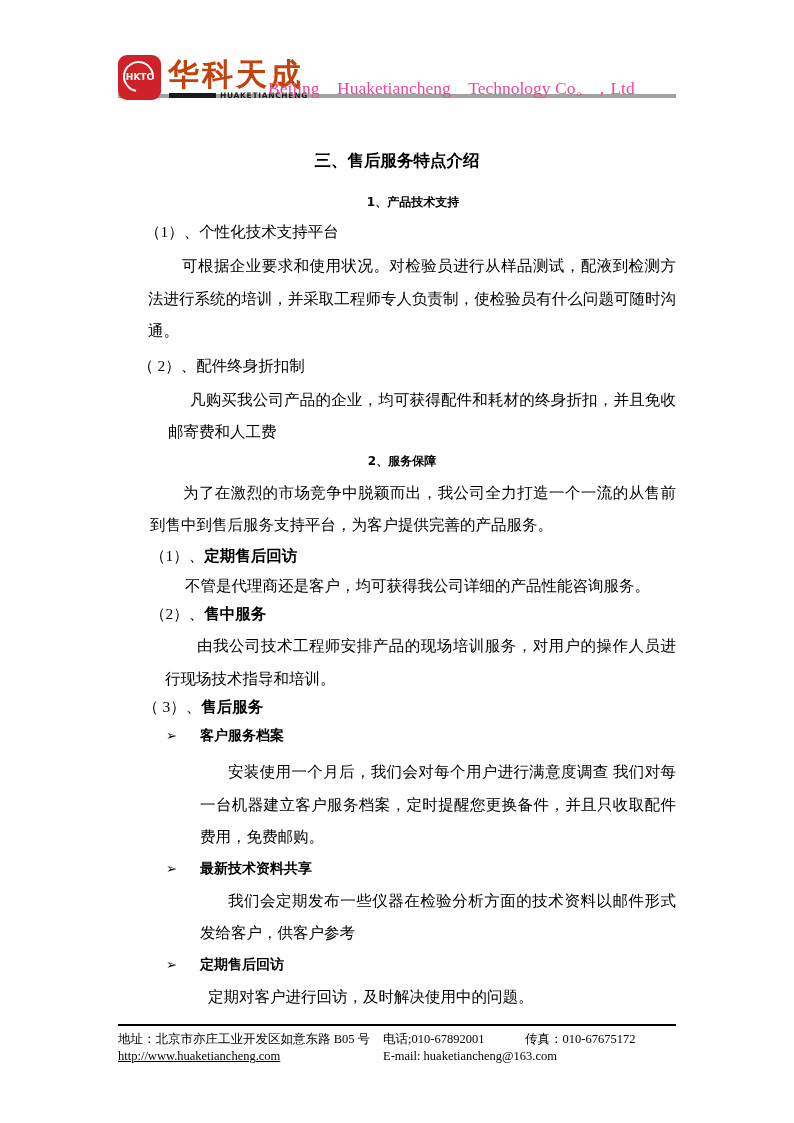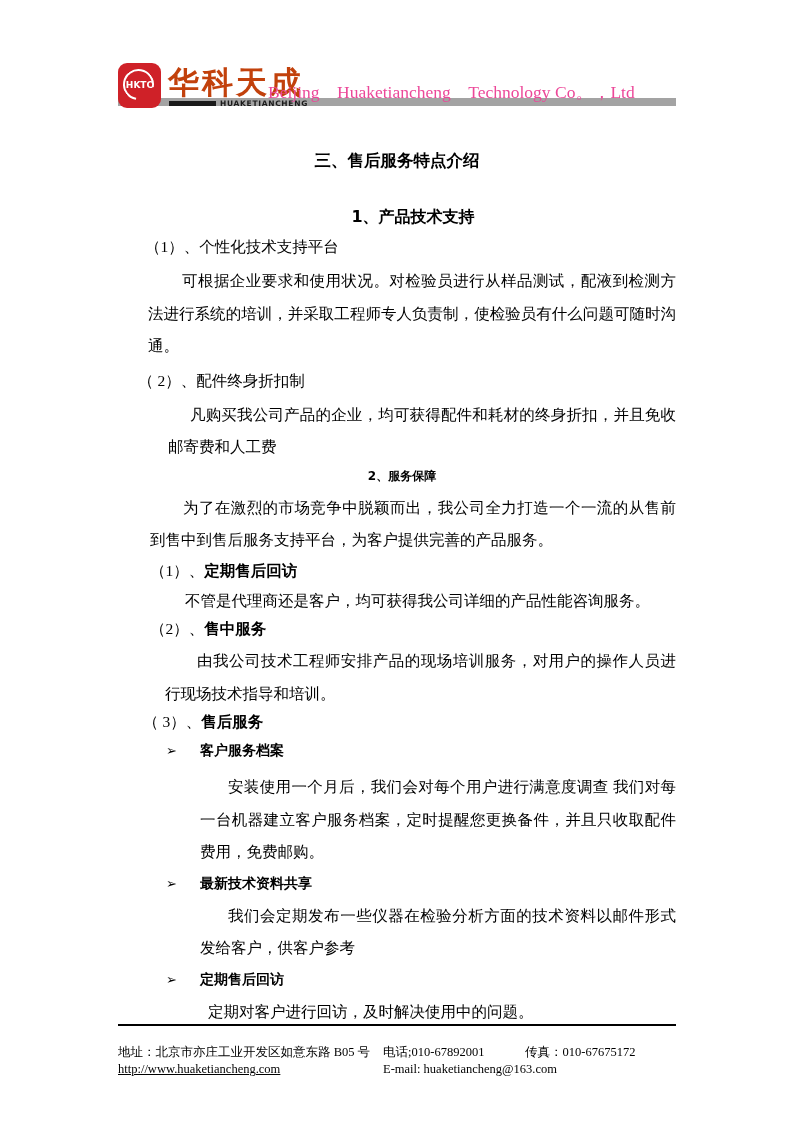--- a/index.html
+++ b/index.html
@@ -4,22 +4,22 @@
 <style>
   * { margin:0; padding:0; box-sizing:border-box; }
   html,body { background:#888; }
   .page {
     position:relative; width:794px; height:1123px; margin:0 auto;
     background:#ffffff; color:#000;
     font-family:"Liberation Serif","DejaVu Serif",serif;
     overflow:hidden;
   }
   
-  .header { position:absolute; left:118px; right:118px; top:12px; height:94px;
-            border-bottom:8px solid #a3a3a3; }
+  .header { position:absolute; left:118px; right:118px; top:4px; height:94px;
+            border-bottom:4px solid #a3a3a3; }
   .logo-badge { position:absolute; left:0; top:51px; width:43px; height:45px;
                 background:#cf2128; border-radius:9px; }
   .logo-ring { position:absolute; left:5px; top:6px; width:31px; height:31px;
                border:2.5px solid #fff; border-radius:50%;
                border-bottom-color:transparent; transform:rotate(-35deg); }
   .logo-badge-text { position:absolute; left:0; top:17px; width:100%;
                      text-align:center; color:#fff; font-size:9px; font-weight:bold;
                      font-family:"DejaVu Sans","Liberation Sans",sans-serif; }
   .brand-cn { position:absolute; left:50px; top:50px; font-size:31px; font-weight:600;
               letter-spacing:3px; color:#c2410c;
@@ -27,21 +27,21 @@
   .brand-bar { position:absolute; left:51px; top:89px; width:47px; height:5px; background:#1a1a1a; }
   .brand-en { position:absolute; left:102px; top:87px; font-size:7.5px; font-weight:bold;
               letter-spacing:0.7px; color:#1a1a1a;
               font-family:"DejaVu Sans","Liberation Sans",sans-serif; }
   .company-en { position:absolute; left:150px; bottom:-6px; font-size:17.5px;
                 white-space:nowrap; color:#ec4899; }
   
   .body-text { position:absolute; top:99px; left:118px; right:118px; font-size:15.5px; }
   .hei { font-family:"DejaVu Sans","Liberation Sans",sans-serif; font-weight:bold;text-align:center; }
   .doc-title { margin-top:50px; font-size:16.5px; line-height:24px; }
-  .h-sec1 { margin-top:32px; margin-left:32px; font-size:16px; line-height:24px; }
+  .h-sec1 { margin-top:17px; margin-left:32px; font-size:12px; line-height:24px; }
   .h-sec2 { margin-top:0;  margin-left:10px;  font-size:12px; line-height:24px; }
   .sub { font-size:15.5px; line-height:24px; }
   .sub-1a { margin-top:6px; margin-left:27px; }
   .sub-1b { margin-top:6px; margin-left:20px; }
   .sub-2a { margin-top:2px; margin-left:32px; }
   .sub-2b { margin-top:0;   margin-left:32px; }
   .sub-2c { margin-top:0;   margin-left:25px; }
   .para { line-height:32.5px; text-align:justify; }
   .para-1 { margin-top:6px; margin-left:30px; text-indent:34px; }
   .para-2 { margin-top:6px; margin-left:50px; text-indent:22px; }
@@ -54,21 +54,21 @@
   .bullet-row.b3 { margin-top:2px; }
   .bullet-glyph { width:34px; font-size:13px; flex:0 0 auto;
                   font-family:"DejaVu Sans","Liberation Sans",sans-serif; }
   .bullet-title { font-size:14px; }
   .bullet-para { margin-left:82px; line-height:32.5px; text-align:justify; }
   .bp-1 { margin-top:8px; text-indent:28px; }
   .bp-2 { margin-top:4px; text-indent:28px; }
   .bp-3 { margin-top:4px; text-indent:8px; }
   
   .footer { position:absolute; left:118px; right:118px; top:1024px;
-            border-top:2px solid #000; padding-top:18px;
+            border-top:2px solid #000; padding-top:5px;
             font-size:12.5px; line-height:17px; color:#000; }
   .footer-grid { display:grid; grid-template-columns:265px 142px 1fr; }
   .footer-website { text-decoration:underline; color:#000; grid-column:1; }
   .footer-email { grid-column:2 / span 2; }
 </style>
 </head>
 <body>
 
 <div class="page">
 

